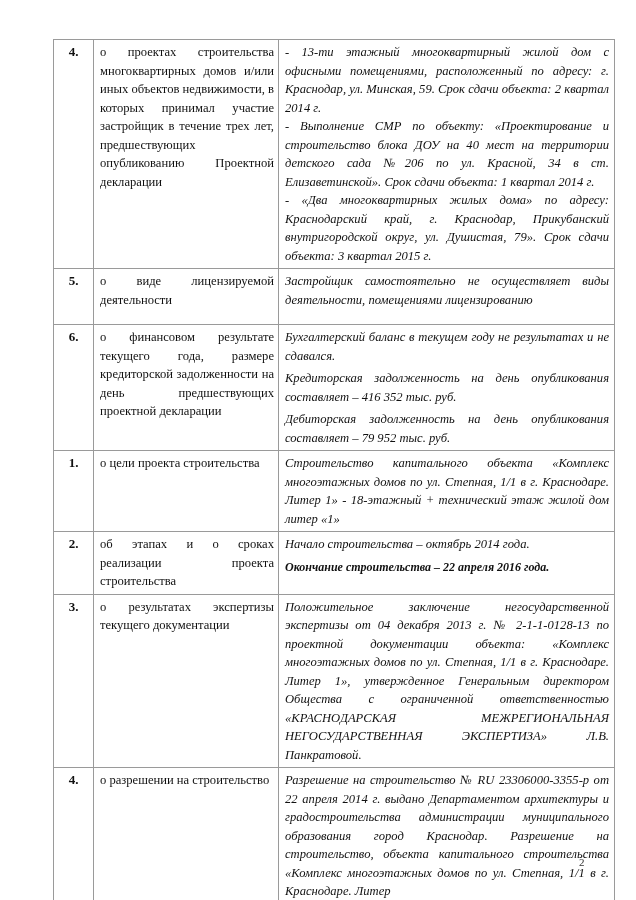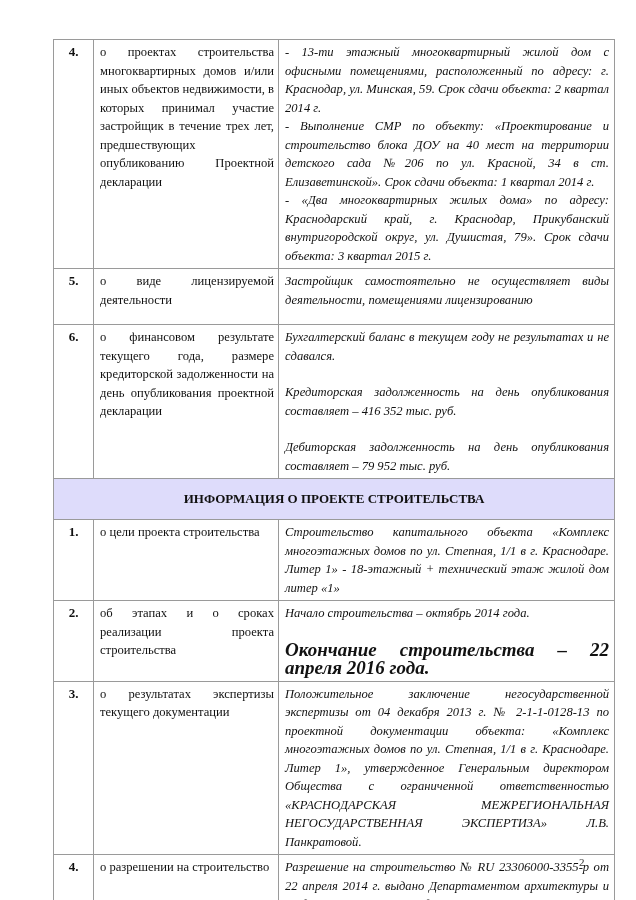--- a/index.html
+++ b/index.html
@@ -12,22 +12,22 @@
   .c2 { width: 185px; }
   .c3 { width: 336px; }
   .hdr td { background: #dedcfb; vertical-align: middle; text-align: center; font-weight: bold; }
   .hdr .num { font-size: 12px; line-height: 18px; }
   .hdr .pos { font-size: 18px; line-height: 24px; }
   .hdr .inf { font-size: 13px; }
   .num-cell { text-align: center; font-weight: bold; font-size: 13px; padding-top: 4px !important; }
   .lbl { font-size: 12.6px; line-height: 18.5px; text-align: justify; padding: 3px 4px 3px 6px !important; }
   .info { font-size: 12.6px; line-height: 18.5px; text-align: justify; padding: 3px 5px 3px 6px !important; }
   .info p { margin: 0; font-style: italic; }
-  .info p.gap { margin-top: 18px; }
-  .info .bold { font-weight: bold; font-size: 19px; }
+  .info p.gap { margin-top: 4px; }
+  .info .bold { font-weight: bold; font-size: 12px; }
   .section td { background: #dedcfb; text-align: center; font-weight: bold; font-size: 13px;
                 height: 40px; vertical-align: middle; }
   .page-num { position: absolute; left: 579px; top: 856px; font-size: 11px;
               font-family: "Liberation Serif", serif; color: #333; }
 </style>
 </head>
 <body>
 
 <table class="tbl">
   <colgroup>
@@ -50,31 +50,28 @@
   <tr style="height:56px">
     <td class="num-cell">5.</td>
     <td class="lbl">о виде лицензируемой деятельности</td>
     <td class="info">
       <p>Застройщик самостоятельно не осуществляет виды деятельности, помещениями лицензированию</p>
     </td>
   </tr>
 
   <tr style="height:109px">
     <td class="num-cell">6.</td>
-    <td class="lbl">о финансовом результате текущего года, размере кредиторской задолженности на день опубликования проектной декларации</td>
+    <td class="lbl">о финансовом результате текущего года, размере кредиторской задолженности на день предшествующих проектной декларации</td>
     <td class="info">
       <p>Бухгалтерский баланс в текущем году не результатах и не сдавался.</p>
       <p class="gap">Кредиторская задолженность на день опубликования составляет – 416 352 тыс. руб.</p>
       <p class="gap">Дебиторская задолженность на день опубликования составляет – 79 952 тыс. руб.</p>
     </td>
   </tr>
 
-  <tr class="section">
-    <td colspan="3">ИНФОРМАЦИЯ О ПРОЕКТЕ СТРОИТЕЛЬСТВА</td>
-  </tr>
 
   <tr style="height:61px">
     <td class="num-cell">1.</td>
     <td class="lbl">о цели проекта строительства</td>
     <td class="info">
       <p>Строительство капитального объекта «Комплекс многоэтажных домов по ул. Степная, 1/1 в г. Краснодаре. Литер 1» - 18-этажный + технический этаж жилой дом литер «1»</p>
     </td>
   </tr>
 
   <tr style="height:53px">

